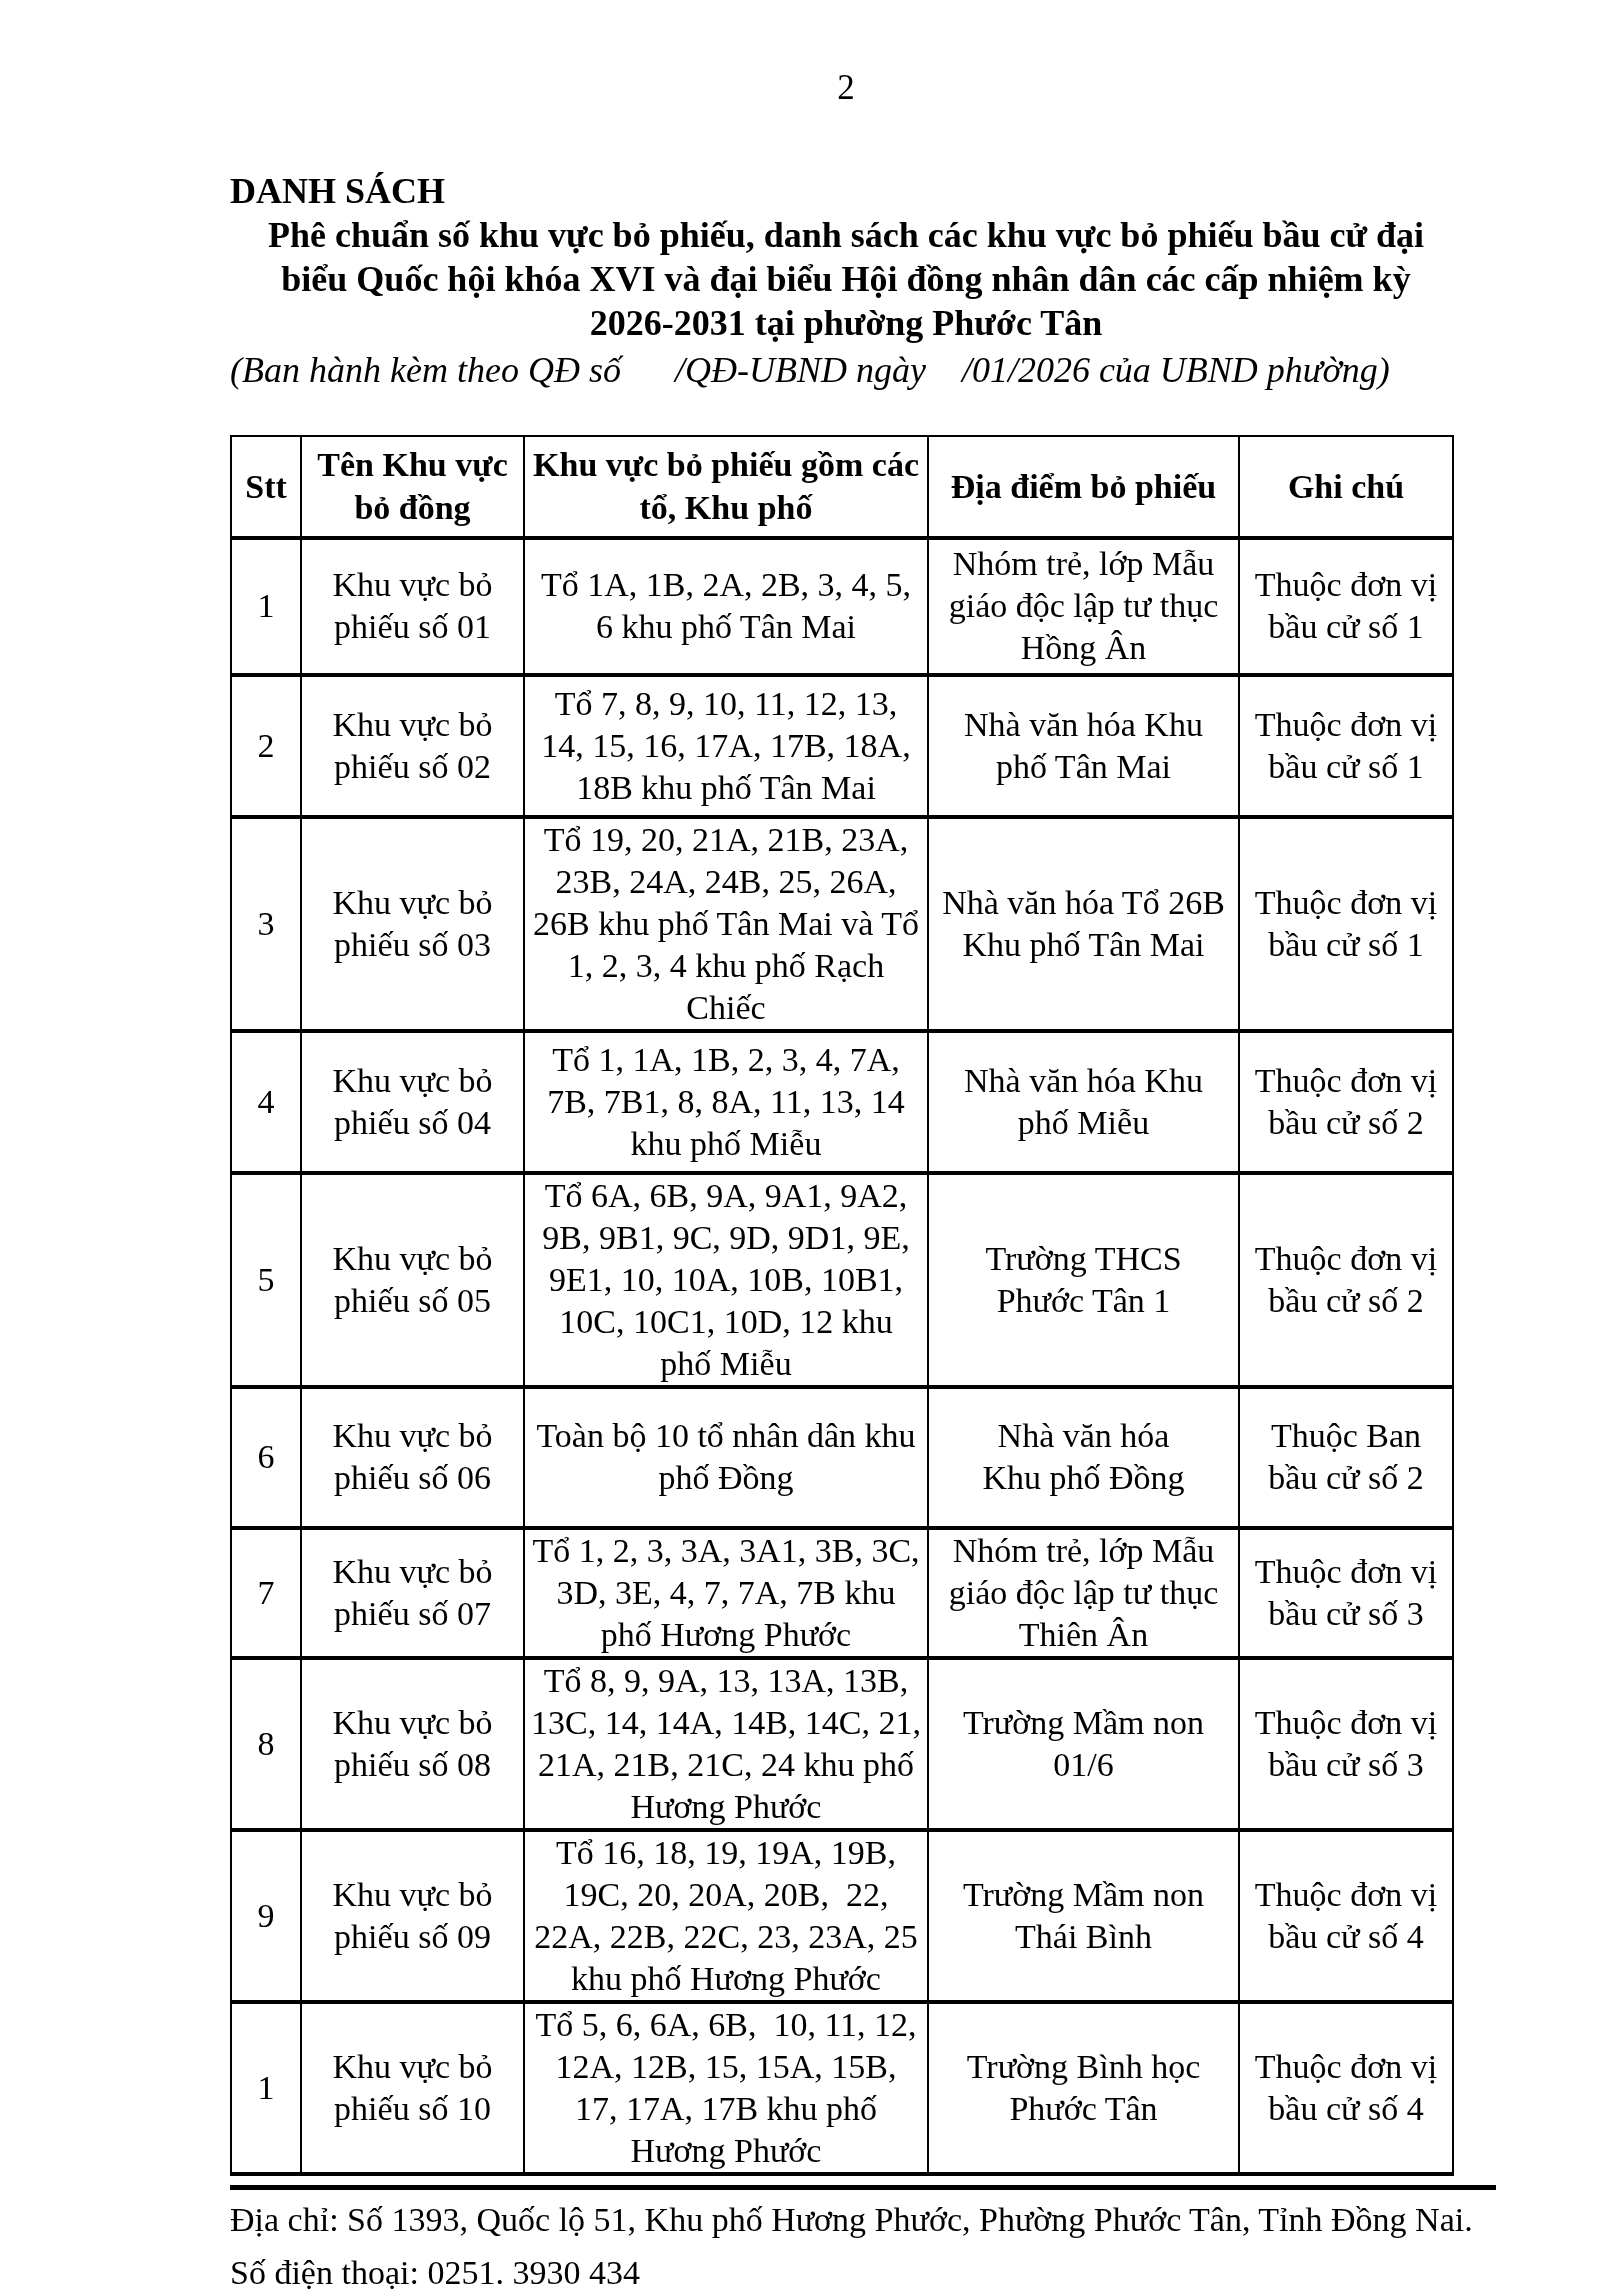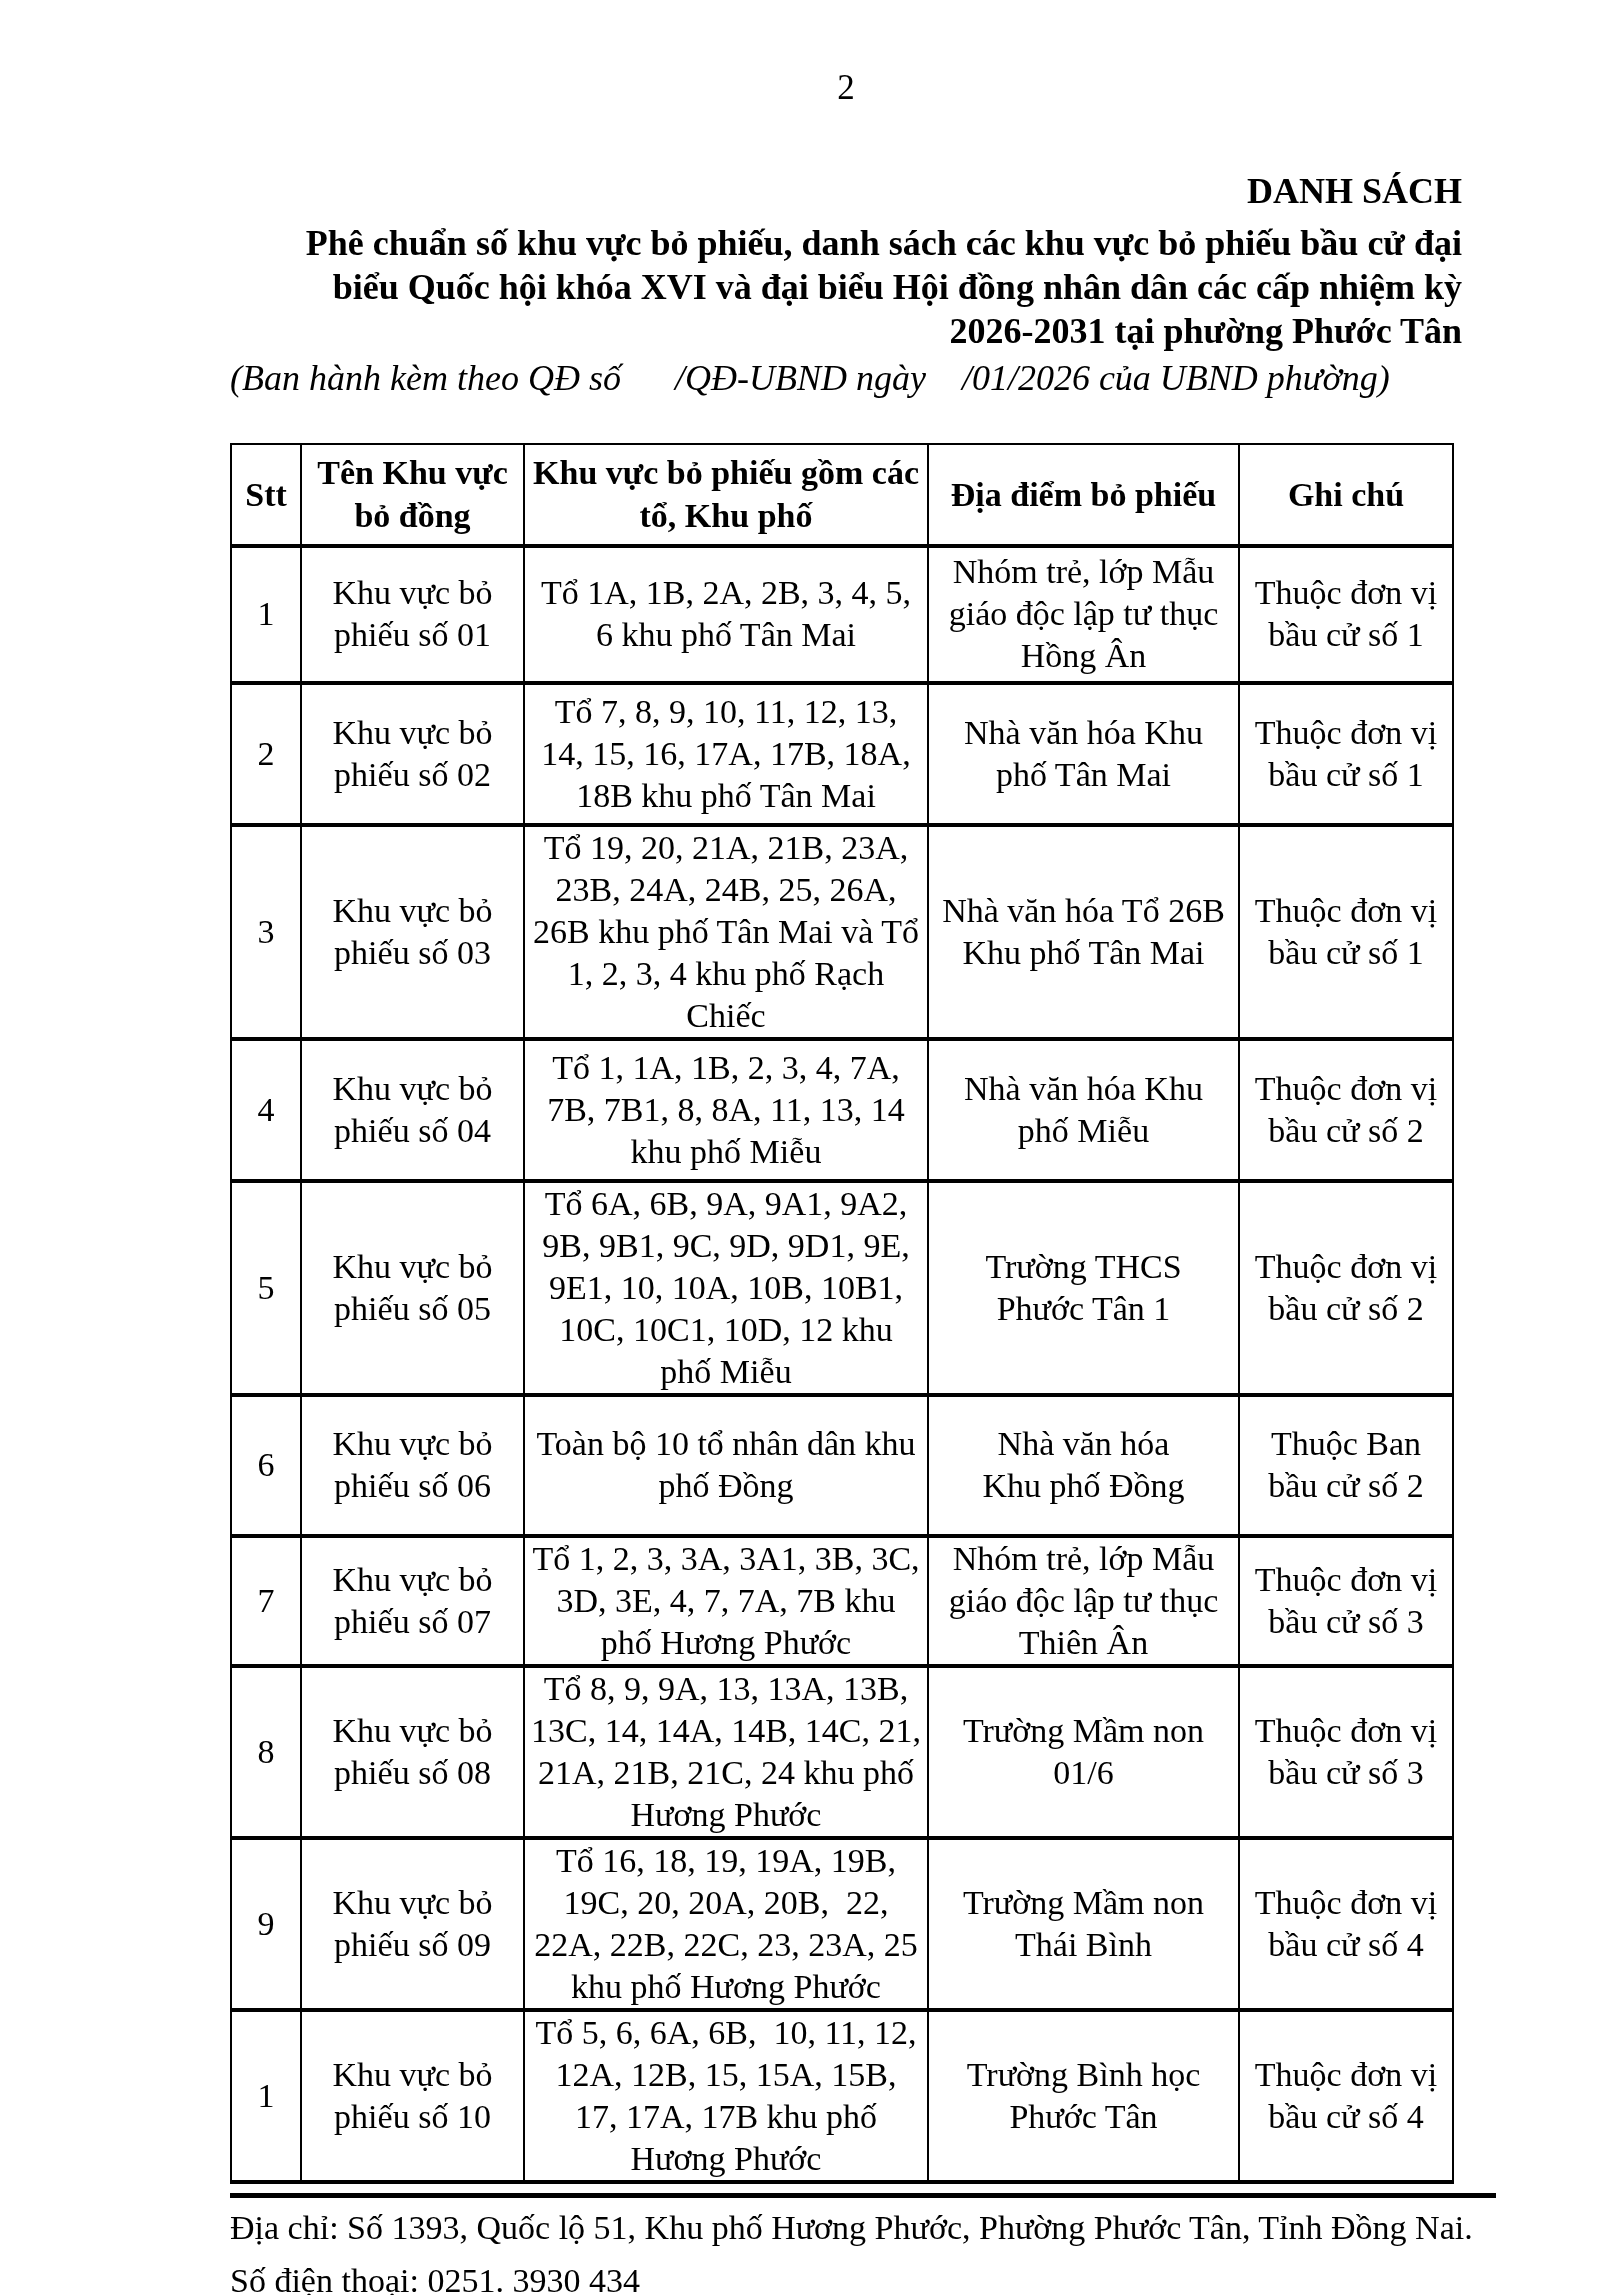--- a/index.html
+++ b/index.html
@@ -14,30 +14,30 @@
   }
 
   .page-number {
     margin: 67px 162px 0 230px;
     text-align: center;
     font-size: 35px;
     line-height: 41px;
   }
 
   .doc-title {
-    margin: 61px 162px 8px 230px;
-    text-align: right;
+    margin: 61px 162px 0 230px;
+    text-align: left;
     font-size: 36px;
     font-weight: bold;
     line-height: 44px;
   }
 
   .doc-subtitle {
     margin: 0 162px 0 230px;
-    text-align: right;
+    text-align: center;
     font-size: 36px;
     font-weight: bold;
     line-height: 44px;
     white-space: pre-line;
   }
 
   .issuance-note {
     margin: 3.8px 162px 0 230px;
     font-size: 36px;
     font-style: italic;

